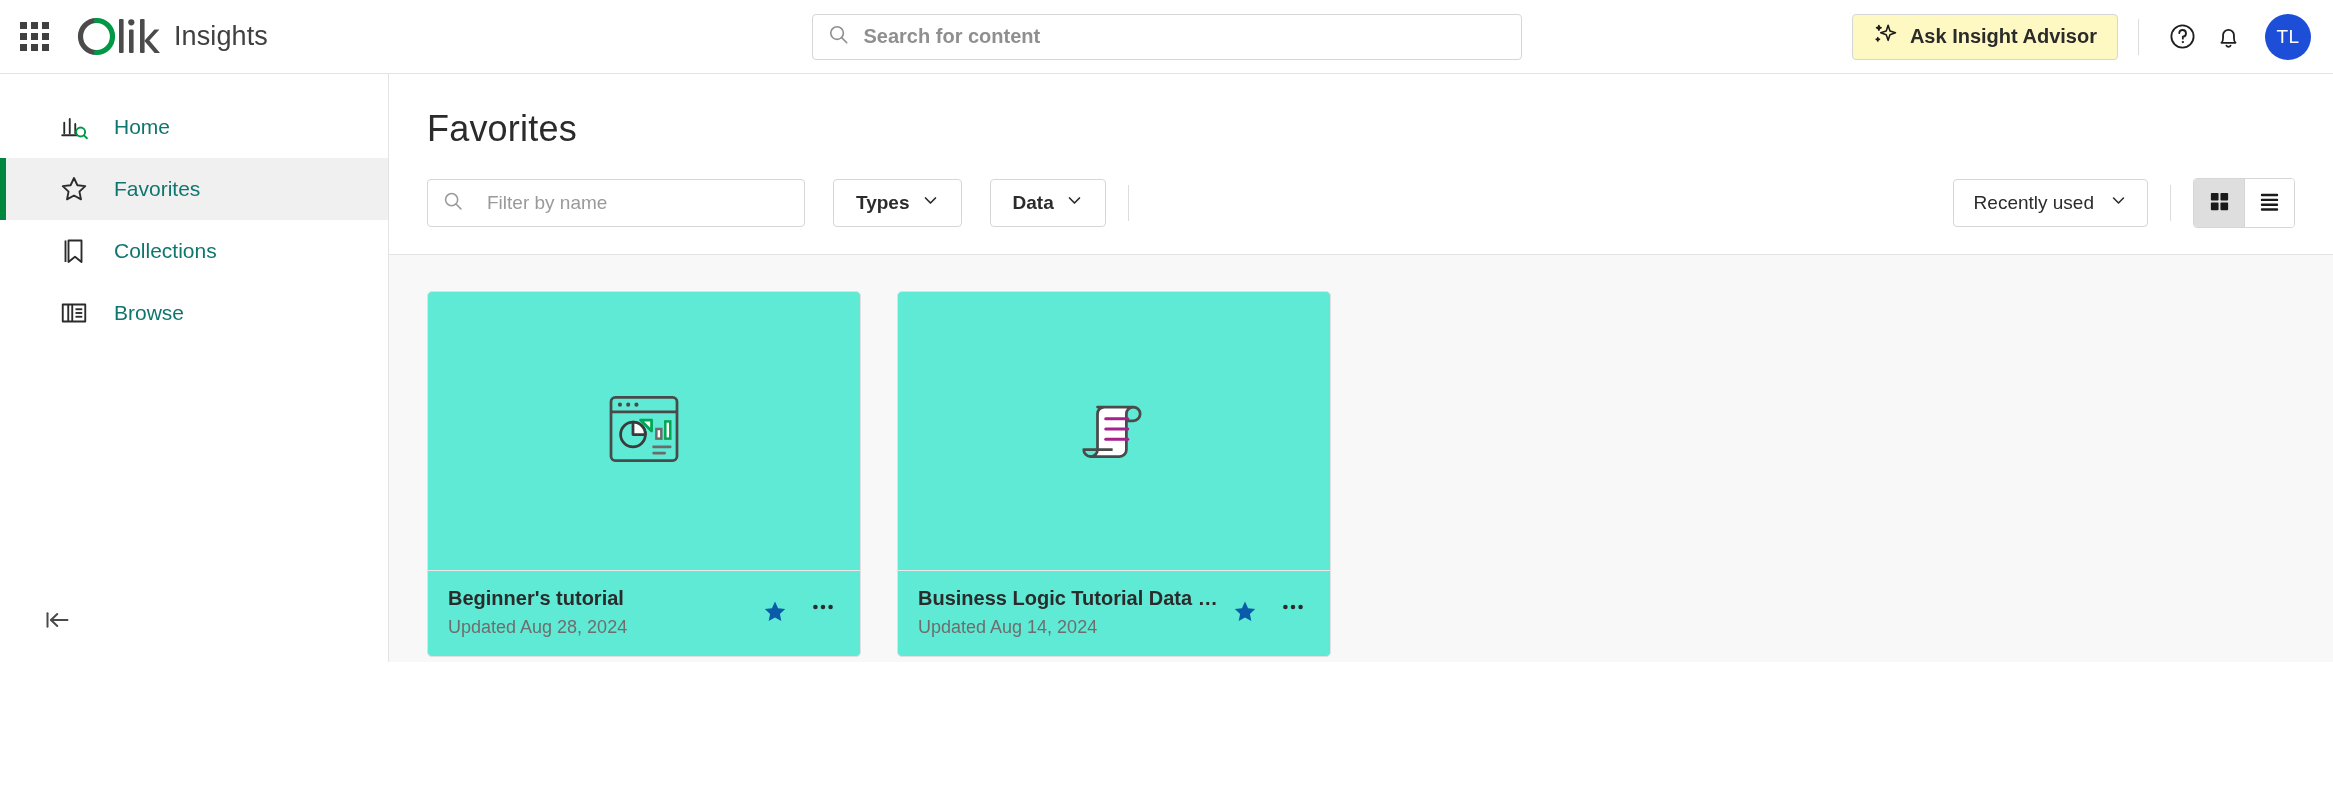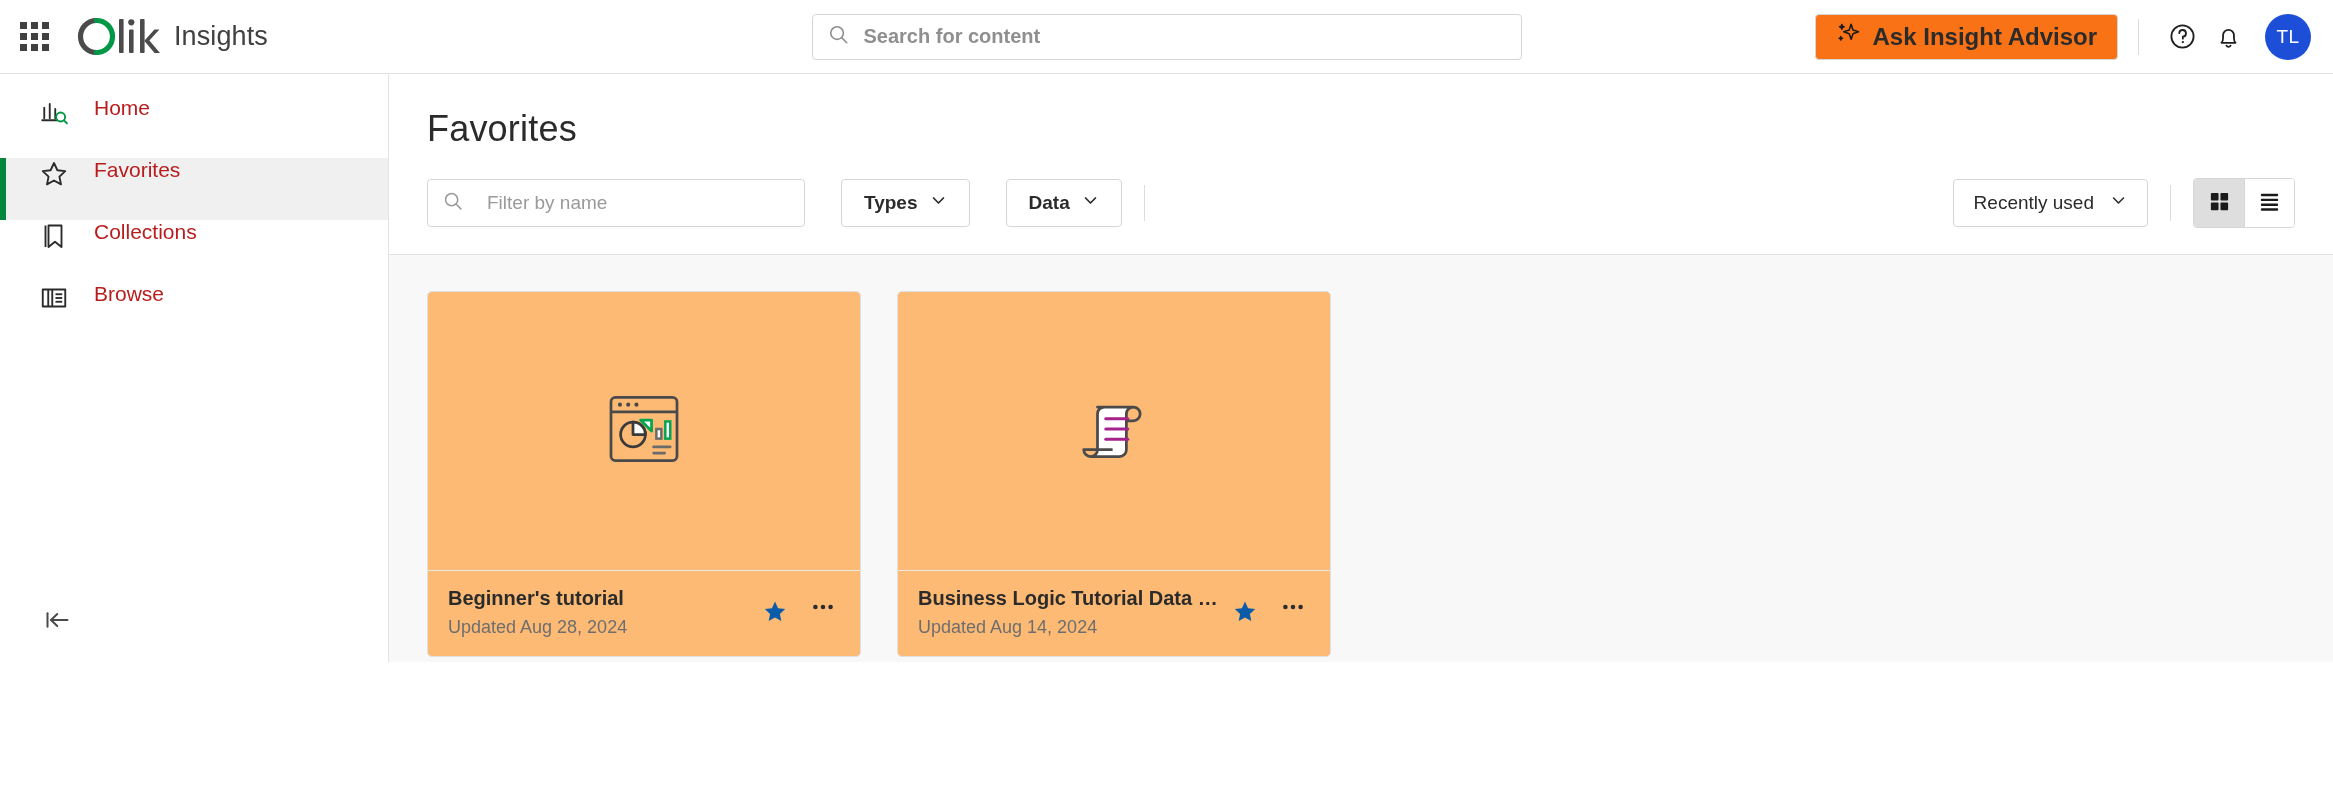--- a/index.html
+++ b/index.html
@@ -47,22 +47,22 @@
   .search-box .ph {
     font-size: 20px; color: #8f8f8f; margin-left: 14px;
   }
 
   .header-right {
     margin-left: auto; display: flex; align-items: center;
     padding-right: 22px; gap: 0;
   }
   .advisor-btn {
     height: 46px; border: 1px solid #d6d6d6; border-radius: 4px;
-    background: #f97316; display: flex; align-items: center; gap: 12px;
-    padding: 0 20px; cursor: pointer; font-size: 24px; color: #2b2b2b;
+    background: #fef9c3; display: flex; align-items: center; gap: 12px;
+    padding: 0 20px; cursor: pointer; font-size: 20px; color: #2b2b2b;
     font-weight: 700;
   }
   .vsep { width: 1px; height: 36px; background: #dcdcdc; margin: 0 20px; }
   .icon-btn {
     width: 46px; height: 46px; border-radius: 50%;
     display: flex; align-items: center; justify-content: center;
     cursor: pointer; background: transparent;
   }
   .avatar {
     width: 46px; height: 46px; border-radius: 50%;
@@ -75,23 +75,23 @@
   .body { flex: 1; display: flex; min-height: 0; }
 
   
   .sidebar {
     width: 389px; min-width: 389px;
     background: #fff; border-right: 1px solid #e3e3e3;
     display: flex; flex-direction: column; padding-top: 22px;
     position: relative;
   }
   .nav-item {
-    height: 62px; display: flex; 
-    padding-left: 38px; cursor: pointer; position: relative;
-    color: #b91c1c; font-size: 21px;
+    height: 62px; display: flex; align-items: center;
+    padding-left: 58px; cursor: pointer; position: relative;
+    color: #0f766e; font-size: 21px;
   }
   .nav-item .nav-ico {
     width: 32px; height: 32px; display: flex; align-items: center; justify-content: center;
     margin-right: 24px; flex-shrink: 0;
   }
   .nav-item.active { background: #f0f0f0; }
   .nav-item.active::before {
     content: ""; position: absolute; left: 0; top: 0; bottom: 0;
     width: 6px; background: #00873d;
   }
@@ -113,21 +113,21 @@
   }
   .filter-input {
     width: 378px; height: 48px; border: 1px solid #d6d6d6; border-radius: 4px;
     display: flex; align-items: center; padding: 0 14px; background: #fff; cursor: text;
   }
   .filter-input .ph { font-size: 19px; color: #9a9a9a; margin-left: 23px; }
   .pill {
     height: 48px; border: 1px solid #d6d6d6; border-radius: 4px; background: #fff;
     display: flex; align-items: center; gap: 12px; padding: 0 22px;
     font-size: 19px; color: #2b2b2b; font-weight: 700; cursor: pointer;
-    margin-left: 36px; white-space: nowrap;
+    margin-left: 28px; white-space: nowrap;
   }
   .tsep { width: 1px; height: 36px; background: #dcdcdc; margin-left: 22px; }
   .spacer { flex: 1; }
   .sort-pill {
     height: 48px; border: 1px solid #d6d6d6; border-radius: 4px; background: #fff;
     display: flex; align-items: center; gap: 16px; padding: 0 20px;
     font-size: 19px; color: #2b2b2b; cursor: pointer; white-space: nowrap;
   }
   .view-toggle {
     display: flex; border: 1px solid #d6d6d6; border-radius: 4px; overflow: hidden;
@@ -139,21 +139,21 @@
   }
   .view-btn.active { background: #dedede; }
   .view-btn + .view-btn { border-left: 1px solid #d6d6d6; }
 
   .content {
     flex: 1; background: #f8f8f8; padding: 36px 38px;
     display: flex; flex-wrap: wrap; gap: 36px; align-content: flex-start;
     overflow: hidden;
   }
   .card {
-    width: 434px; background: #fdba74; border: 1px solid #e0e0e0; border-radius: 5px;
+    width: 434px; background: #5eead4; border: 1px solid #e0e0e0; border-radius: 5px;
     display: flex; flex-direction: column; cursor: pointer;
   }
   .card-thumb {
     height: 279px; display: flex; align-items: center; justify-content: center;
     border-bottom: 1px solid #e8e8e8;
   }
   .card-foot {
     padding: 16px 20px 18px 20px; display: flex; align-items: flex-start;
   }
   .card-texts { flex: 1; min-width: 0; }

